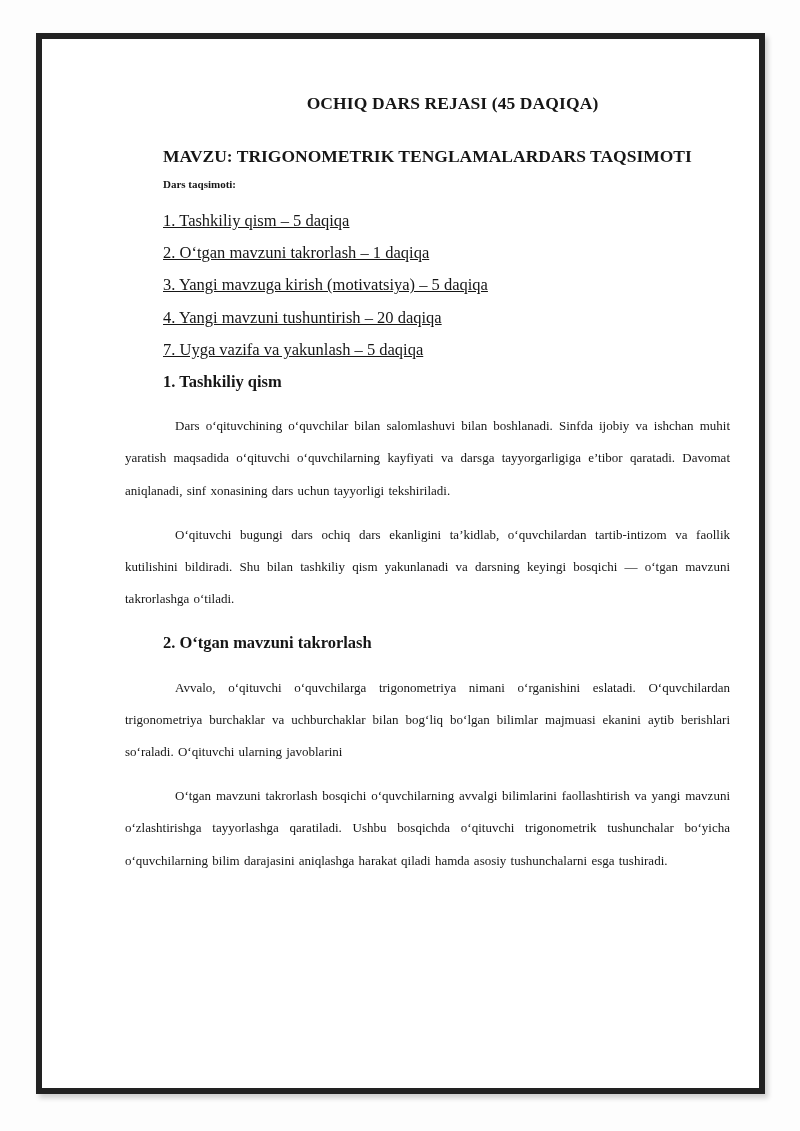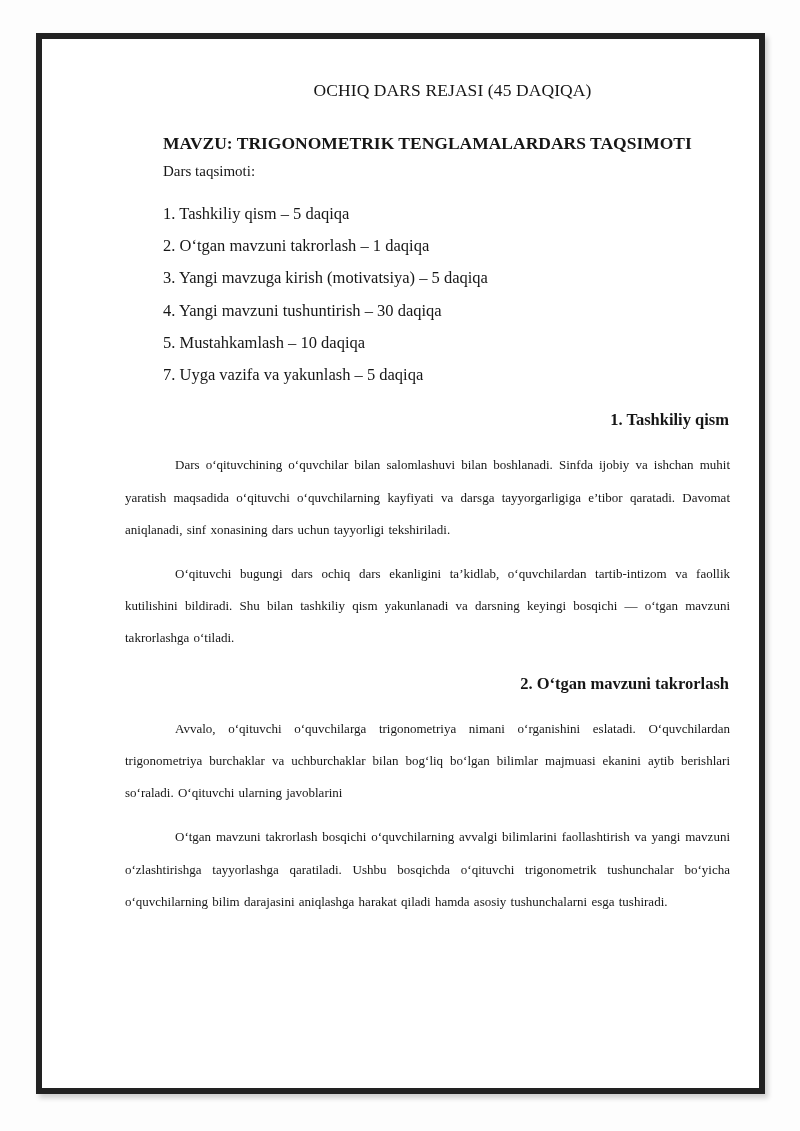--- a/index.html
+++ b/index.html
@@ -27,53 +27,53 @@
     background: #ffffff;
     box-shadow: 3px 4px 5px rgba(0,0,0,0.18);
   }
   .doc-content {
     position: absolute;
     inset: 0;
     padding: 40px 17px 0 71px;
     box-sizing: border-box;
   }
   .doc-title {
-    margin: 0 0 29px 50px;
+    margin: 13px 0 29px 50px;
     text-align: center;
     font-size: 17.5px;
-    font-weight: normal;
+    font-weight: bold;
     line-height: 23px;
     letter-spacing: 0.1px;
     white-space: nowrap;
   }
   .subject-line {
     margin: 0 0 0 50px;
     font-size: 17.5px;
     font-weight: bold;
     line-height: 25px;
     white-space: nowrap;
   }
   .distribution-label {
-    margin: 0 0 12px 50px;
-    font-size: 15px;
-    font-weight: normal;
+    margin: 0 0 6px 50px;
+    font-size: 11px;
+    font-weight: bold;
     line-height: 30px;
   }
   .schedule-item {
     margin: 0 0 0 50px;
     font-size: 16.5px;
     line-height: 32.2px;
+    text-decoration: underline;
   }
   .section-heading {
-    margin: 13px;
+    margin: 0;
     font-size: 16.5px;
     font-weight: bold;
     line-height: 32.2px;
     text-indent: 50px;
-    text-align: right;
   }
   .body-par {
     margin: 12px;
     font-size: 13px;
     line-height: 32.2px;
     text-align: justify;
     text-indent: 50px;
     word-spacing: 1px;
   }
 </style>
@@ -87,22 +87,21 @@
       <h1 class="doc-title">OCHIQ DARS REJASI (45 DAQIQA)</h1>
 
       <p class="subject-line">MAVZU: TRIGONOMETRIK TENGLAMALARDARS TAQSIMOTI</p>
 
       <p class="distribution-label">Dars taqsimoti:</p>
 
       <div class="schedule">
         <p class="schedule-item">1. Tashkiliy qism – 5 daqiqa</p>
         <p class="schedule-item">2. O‘tgan mavzuni takrorlash – 1 daqiqa</p>
         <p class="schedule-item">3. Yangi mavzuga kirish (motivatsiya) – 5 daqiqa</p>
-        <p class="schedule-item">4. Yangi mavzuni tushuntirish – 30 daqiqa</p>
-        <p class="schedule-item">5. Mustahkamlash – 10 daqiqa</p>
+        <p class="schedule-item">4. Yangi mavzuni tushuntirish – 20 daqiqa</p>
         <p class="schedule-item">7. Uyga vazifa va yakunlash – 5 daqiqa</p>
       </div>
 
       <div class="section">
         <h2 class="section-heading">1. Tashkiliy qism</h2>
         <p class="body-par">Dars o‘qituvchining o‘quvchilar bilan salomlashuvi bilan boshlanadi. Sinfda ijobiy va ishchan muhit yaratish maqsadida o‘qituvchi o‘quvchilarning kayfiyati va darsga tayyorgarligiga e’tibor qaratadi. Davomat aniqlanadi, sinf xonasining dars uchun tayyorligi tekshiriladi.</p>
         <p class="body-par">O‘qituvchi bugungi dars ochiq dars ekanligini ta’kidlab, o‘quvchilardan tartib-intizom va faollik kutilishini bildiradi. Shu bilan tashkiliy qism yakunlanadi va darsning keyingi bosqichi — o‘tgan mavzuni takrorlashga o‘tiladi.</p>
       </div>
 
       <div class="section">

